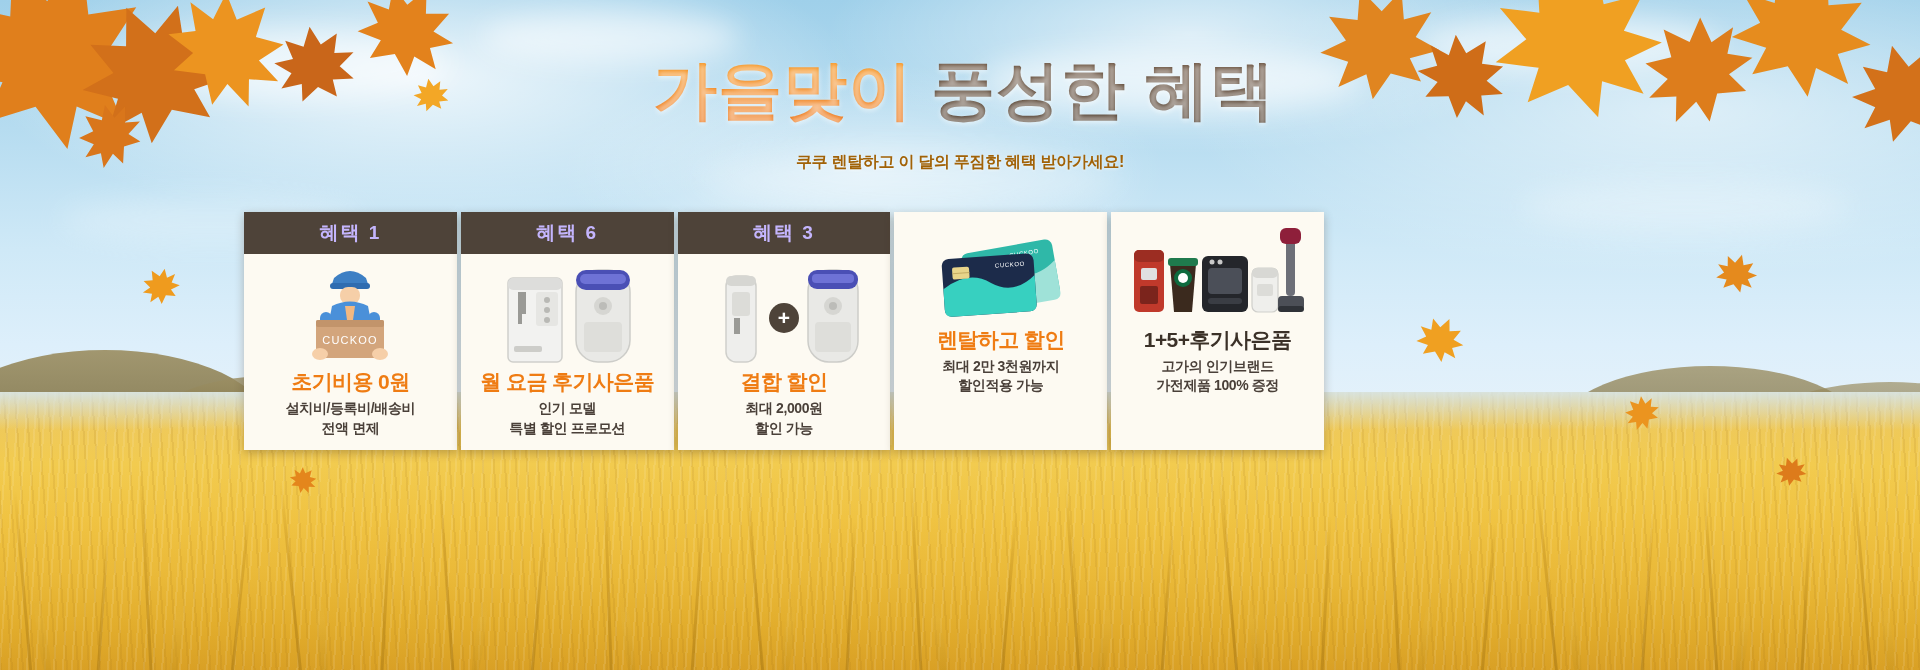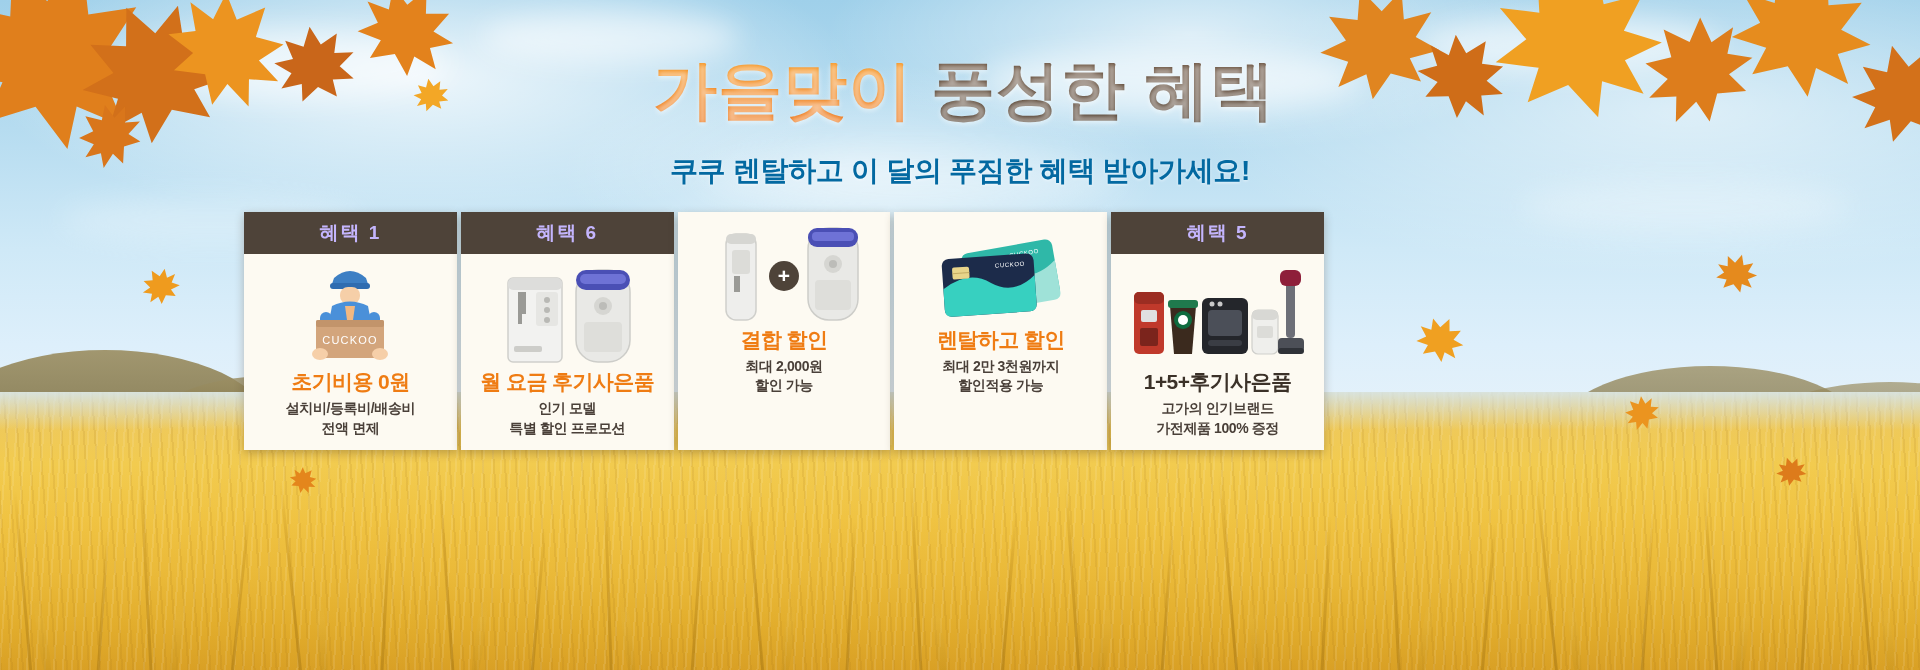--- a/index.html
+++ b/index.html
@@ -160,23 +160,23 @@
     -webkit-text-fill-color: transparent;
     margin-left: 18px;
   }
 
   .subhead {
     position: absolute;
     left: 0; right: 0;
     top: 152px;
     text-align: center;
     white-space: nowrap;
-    font-size: 28px;
+    font-size: 16px;
     font-weight: 700;
-    color: #0369a1;
+    color: #a16207;
     letter-spacing: -0.3px;
     text-shadow: 0 1px 3px rgba(255,255,255,.6);
   }
 
   
   .cards {
     position: absolute;
     left: 244px;
     top: 212px;
     width: 1080px;
@@ -473,20 +473,21 @@
         </div>
         <div class="card-title">월 요금 후기사은품</div>
         <div class="card-desc">
           <div>인기 모델</div>
           <div>특별 할인 프로모션</div>
         </div>
       </div>
     </div>
 
     <div class="card">
+      <div class="card-head">혜택 3</div>
       <div class="card-body">
         <div class="art">
           <svg width="160" height="104" viewBox="0 0 160 104">
 
             <rect x="22" y="14" width="30" height="86" rx="10" fill="#eeeeec" stroke="#cfcfcb" stroke-width="1.5"></rect>
             <rect x="22" y="14" width="30" height="10" rx="5" fill="#d6d6d2"></rect>
             <rect x="28" y="30" width="18" height="24" rx="3" fill="#dcdcd8"></rect>
             <path d="M30 56 h6 v16 h-6 Z" fill="#9a9a96"></path>
 
             <circle cx="80" cy="56" r="15" fill="#4e4339"></circle>
@@ -531,21 +532,20 @@
         </div>
         <div class="card-title">렌탈하고 할인</div>
         <div class="card-desc">
           <div>최대 2만 3천원까지</div>
           <div>할인적용 가능</div>
         </div>
       </div>
     </div>
 
     <div class="card">
-      <div class="card-head">혜택 5</div>
       <div class="card-body">
         <div class="art">
           <svg width="180" height="104" viewBox="0 0 180 104">
 
             <rect x="6" y="30" width="30" height="62" rx="5" fill="#c0392b"></rect>
             <rect x="6" y="30" width="30" height="12" rx="5" fill="#9c2d22"></rect>
             <rect x="12" y="66" width="18" height="18" rx="2" fill="#7b241c"></rect>
             <rect x="13" y="48" width="16" height="12" rx="2" fill="#e0e0e0"></rect>
 
             <path d="M42 44 h26 l-4 48 h-18 Z" fill="#3b2a1e"></path>

